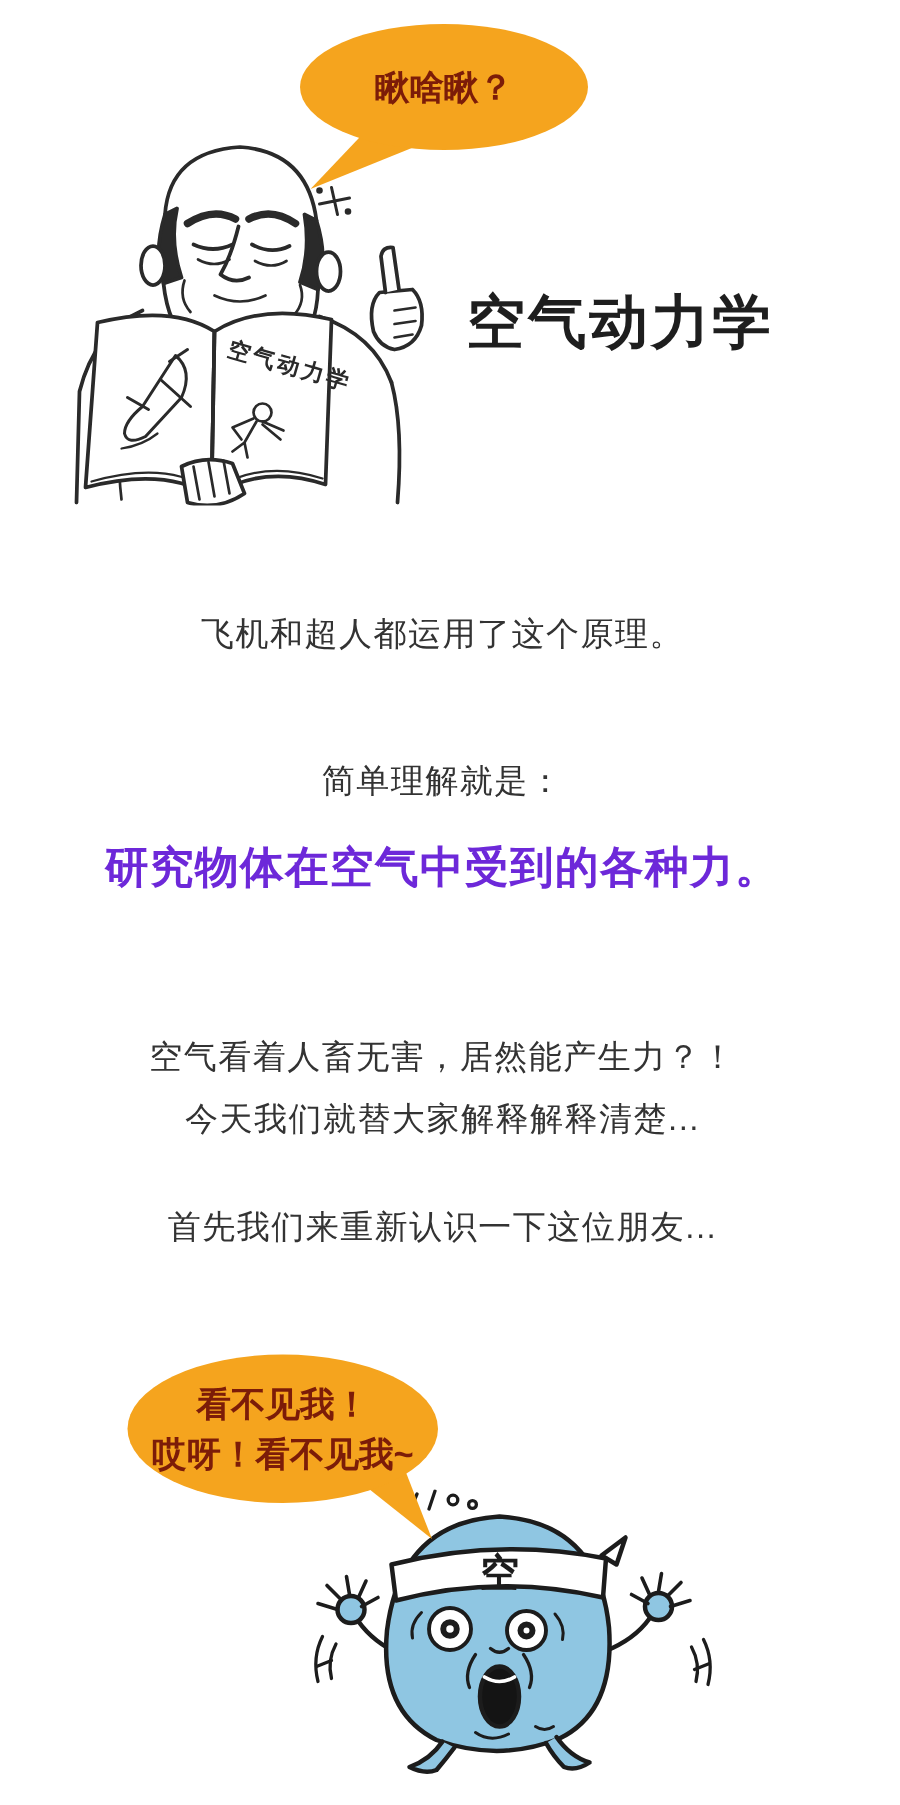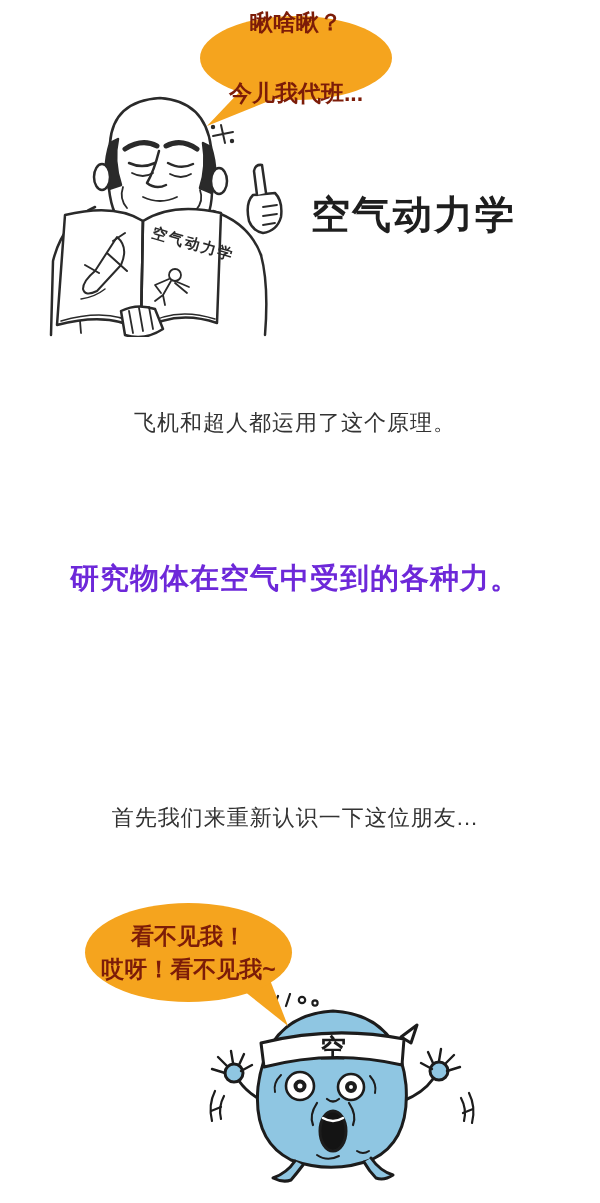--- a/index.html
+++ b/index.html
@@ -50,21 +50,20 @@
   #air-character{left:205px;top:993px;}
   svg{display:block;}
 </style>
 </head>
 <body>
 
 <div id="canvas">
 
   <div class="bubble" id="bubble-top">
     <span>瞅啥瞅？</span>
-    <span>今儿我代班...</span>
   </div>
   <svg class="bubble-tail" id="bubble-top-tail" width="92" height="42" viewBox="0 0 92 42">
     <polygon points="42,0 88,6 4,40" fill="#F5A41E"></polygon>
   </svg>
 
   <svg class="illus" id="man-illustration" width="270" height="252" viewBox="0 0 270 252" fill="none" stroke="#2A2A2A" stroke-width="2.5" stroke-linecap="round" stroke-linejoin="round">
 
     <g>
       <path d="M85,58 Q88,16 135,13 Q180,16 186,62"></path>
       <path d="M85,58 Q77,84 84,104 L96,100 Q88,76 93,54 Z" fill="#2A2A2A"></path>
@@ -131,21 +130,26 @@
 
     <g>
       <path d="M96,226 Q112,218 130,224 L138,244 Q120,256 100,250 Z" fill="#fff"></path>
       <path d="M104,226 L108,248 M114,223 L118,246 M124,222 L128,244" stroke-width="1.8"></path>
     </g>
   </svg>
 
   <div id="page-title">空气动力学</div>
 
   <div class="center-line" id="p1">飞机和超人都运用了这个原理。</div>
+  <div class="center-line" id="p2">简单理解就是：</div>
   <div class="center-line" id="p3">研究物体在空气中受到的各种力。</div>
+  <div class="center-line" id="p4">
+    <div>空气看着人畜无害，居然能产生力？！</div>
+    <div>今天我们就替大家解释解释清楚...</div>
+  </div>
   <div class="center-line" id="p5">首先我们来重新认识一下这位朋友...</div>
 
   <div class="bubble" id="bubble-bottom">
     <span>看不见我！</span>
     <span>哎呀！看不见我~</span>
   </div>
   <svg class="bubble-tail" id="bubble-bottom-tail" width="82" height="58" viewBox="0 0 82 58">
     <polygon points="8,0 58,8 76,54" fill="#F5A41E"></polygon>
   </svg>
 

